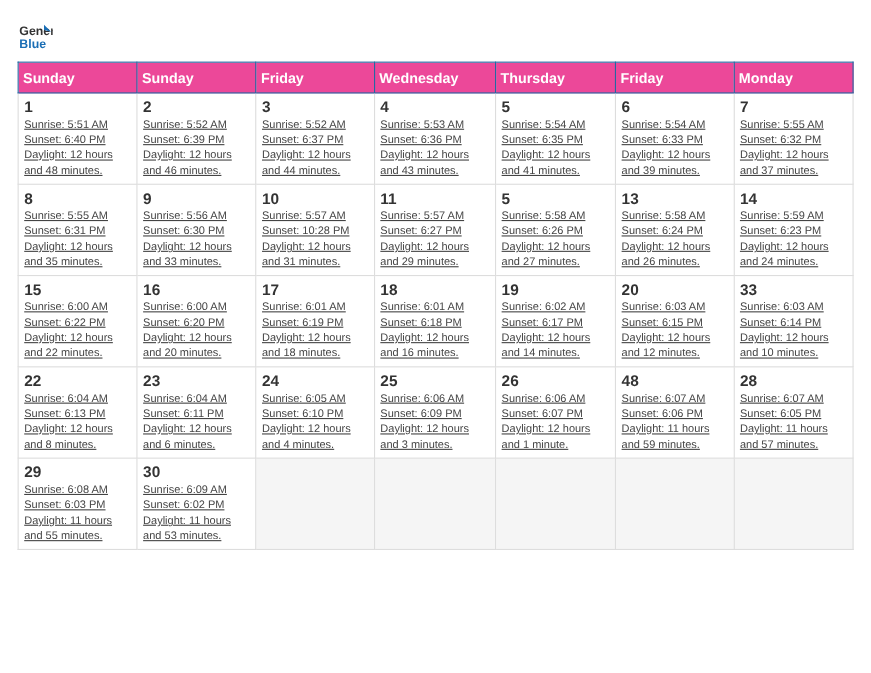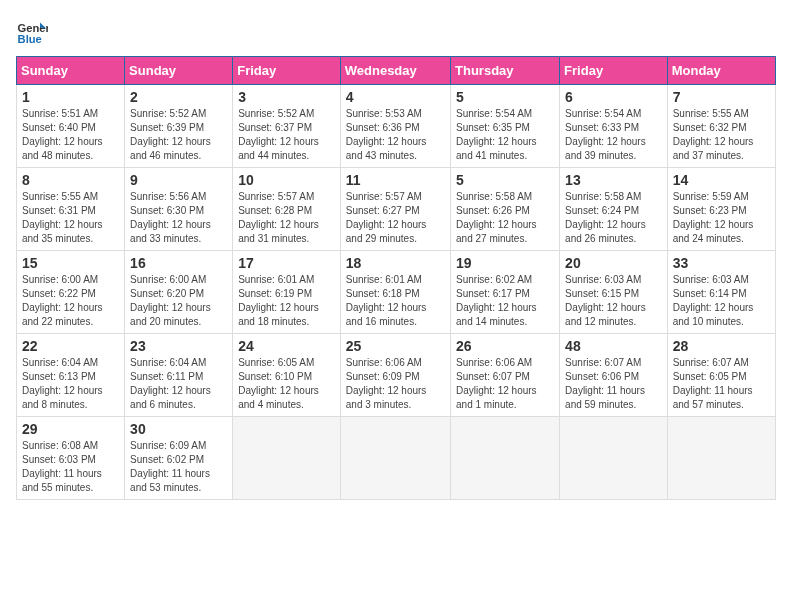--- a/index.html
+++ b/index.html
@@ -68,20 +68,21 @@
       font-size: 14px;
       font-weight: bold;
       color: #333;
       display: block;
       margin-bottom: 2px;
     }
     .day-detail {
       font-size: 10px;
       line-height: 1.4;
       color: #444;
+      text-decoration: underline;
     }
     tr.week-row td {
       height: 82px;
     }
     tr.last-row td {
       height: 72px;
     }
   </style>
 </head>
 <body>
@@ -175,21 +176,21 @@
         <td>
           <span class="day-number">9</span>
           <div class="day-detail">Sunrise: 5:56 AM
 Sunset: 6:30 PM
 Daylight: 12 hours
 and 33 minutes.</div>
         </td>
         <td>
           <span class="day-number">10</span>
           <div class="day-detail">Sunrise: 5:57 AM
-Sunset: 6:28 PM
+Sunset: 10:28 PM
 Daylight: 12 hours
 and 31 minutes.</div>
         </td>
         <td>
           <span class="day-number">11</span>
           <div class="day-detail">Sunrise: 5:57 AM
 Sunset: 6:27 PM
 Daylight: 12 hours
 and 29 minutes.</div>
         </td>

